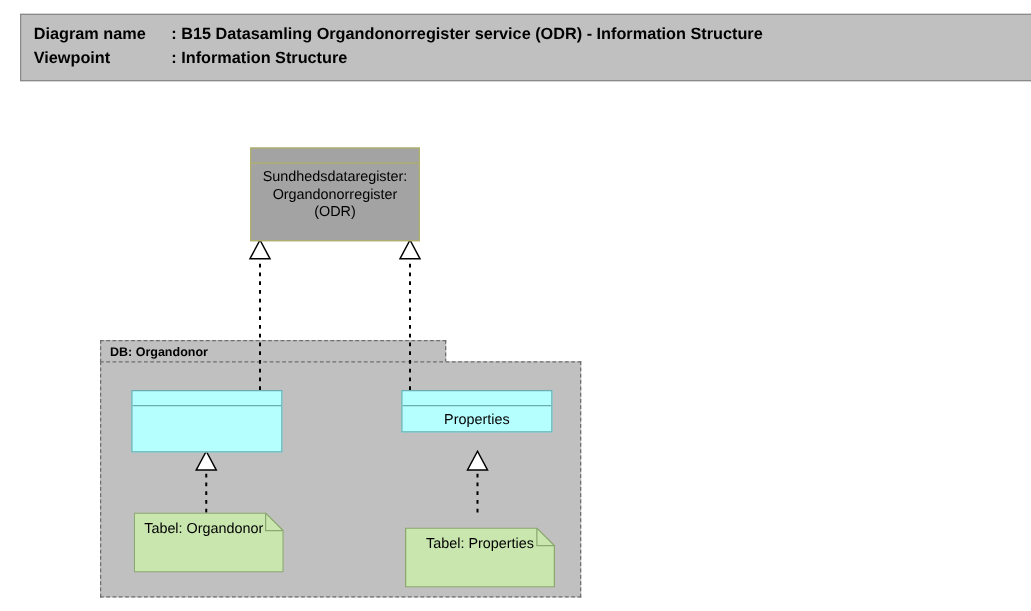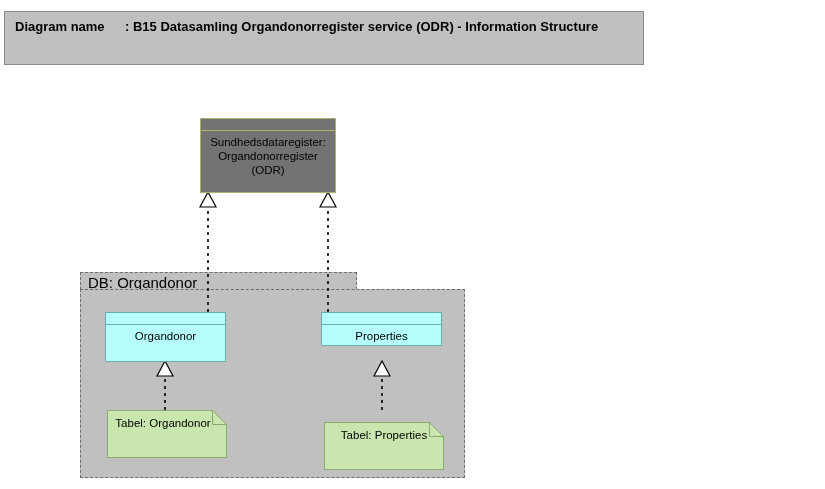--- a/index.html
+++ b/index.html
@@ -12,23 +12,23 @@
     height: 489px;
     position: relative;
     overflow: hidden;
     font-family: "Liberation Sans", sans-serif;
     color: #000000;
   }
 
   
   .header-banner {
     position: absolute;
-    left: 4px;
+    left: 16px;
     top: 11px;
-    width: 640px;
+    width: 810px;
     height: 54px;
     background: #c0c0c0;
     border: 1px solid #8a8a8a;
     box-sizing: border-box;
     padding: 5px 0 0 10px;
   }
   .header-line {
     font-size: 13px;
     font-weight: bold;
     line-height: 19px;
@@ -67,21 +67,21 @@
   .node .node-label {
     text-align: center;
     font-size: 11.5px;
     line-height: 14px;
     padding-top: 4px;
     white-space: pre-line;
   }
 
   
   .node-yellow {
-    background: #737373;
+    background: #a3a3a3;
     border-color: #b0b06a;
   }
   .node-yellow .compartment-bar { border-bottom-color: #b0b06a; }
 
   
   .node-cyan {
     background: #b5ffff;
     border-color: #6aacb0;
   }
   .node-cyan .compartment-bar { border-bottom-color: #6aacb0; }
@@ -104,37 +104,39 @@
 
   
   .package-tab {
     position: absolute;
     box-sizing: border-box;
     background: #c0c0c0;
     border: 1px dashed #6e6e6e;
     border-bottom: none;
   }
   .package-tab .package-tab-label {
-    font-size: 15px;
+    font-size: 10px;
     line-height: 15px;
     padding: 2px 0 0 7px;
     white-space: nowrap;
+    font-weight: bold;
   }
   .package-body {
     position: absolute;
     box-sizing: border-box;
     background: #c0c0c0;
     border: 1px dashed #6e6e6e;
   }
 </style>
 </head>
 <body>
 
 <div class="header-banner">
   <div class="header-line"><span class="hl-label">Diagram name</span><span>: </span><span>B15 Datasamling Organdonorregister service (ODR) - Information Structure</span></div>
+  <div class="header-line"><span class="hl-label">Viewpoint</span><span>: </span><span>Information Structure</span></div>
 </div>
 
 <div class="canvas">
 
   <div class="package-tab" style="left:80px; top:272px; width:277px; height:18px;">
     <div class="package-tab-label">DB: Organdonor</div>
   </div>
   <div class="package-body" style="left:80px; top:289px; width:385px; height:189px;"></div>
 
   <svg width="825" height="489">
@@ -162,21 +164,20 @@
 
   <div class="node node-yellow" style="left:200px; top:118px; width:136px; height:75px;">
     <div class="compartment-bar"></div>
     <div class="node-label">Sundhedsdataregister:
 Organdonorregister
 (ODR)</div>
   </div>
 
   <div class="node node-cyan" style="left:105px; top:312px; width:121px; height:50px;">
     <div class="compartment-bar"></div>
-    <div class="node-label">Organdonor</div>
   </div>
 
   <div class="node node-cyan" style="left:321px; top:312px; width:121px; height:34px;">
     <div class="compartment-bar"></div>
     <div class="node-label">Properties</div>
   </div>
 
   <div class="node-green" style="left:107px; top:410px; width:112px; height:48px;">
     <svg width="120" height="48">
       <polygon points="0.5,0.5 105.5,0.5 119.5,14.5 119.5,47.5 0.5,47.5" fill="#c8e6ae" stroke="#8aa870" stroke-width="1"></polygon>

